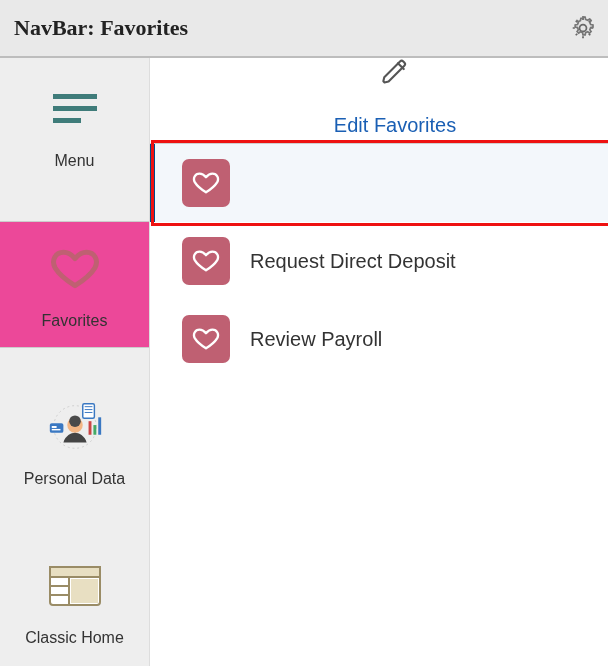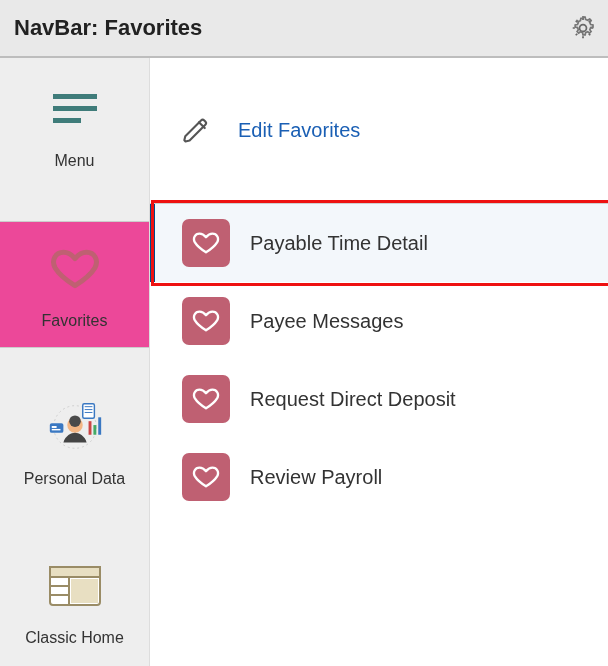--- a/index.html
+++ b/index.html
@@ -5,20 +5,21 @@
   * { box-sizing: border-box; margin: 0; padding: 0; }
   html, body { width: 608px; height: 666px; font-family: Arial, Helvetica, sans-serif; background: #fff; overflow: hidden; }
   .header {
     height: 58px;
     background: #e9e9e9;
     border-bottom: 2px solid #bdbdbd;
     display: flex;
     align-items: center;
     justify-content: space-between;
     padding: 0 12px 0 14px;
+    font-family: Liberation Serif, serif;
   }
   .header-title { font-size: 22px; font-weight: bold; color: #222; }
   .gear { width: 26px; height: 26px; cursor: pointer; }
   .body { display: flex; height: calc(666px - 58px); }
   .sidebar {
     width: 150px;
     background: #eeeeee;
     display: flex;
     flex-direction: column;
     border-right: 1px solid #ddd;
@@ -44,26 +45,27 @@
   }
   .side-icon { width: 62px; height: 62px; display:flex; align-items:center; justify-content:center; margin-bottom: 12px; }
   .side-label { font-size: 16px; color: #333; }
   .main {
     flex: 1;
     background: #ffffff;
     display: flex;
     flex-direction: column;
   }
   .edit-row {
-    height: 146px;
+    height: 86px;
     display: flex;
     align-items: center;
     padding-left: 32px;
     gap: 28px;
     border-bottom: 1px solid #cfcfcf;
+    flex-direction: column;
   }
   .edit-link { color: #1a5fb4; font-size: 20px; font-weight: 500; }
   .pencil { width: 28px; height: 28px; }
   .fav-item {
     position: relative;
     display: flex;
     align-items: center;
     gap: 20px;
     height: 78px;
     padding-left: 32px;
@@ -179,45 +181,36 @@
     </div>
 
 
 
     <div class="fav-item highlighted">
       <span class="heart-chip">
         <svg viewBox="0 0 24 24" width="28" height="28">
             <path d="M12 20s-7-4.35-9.5-8.5C.5 8 2.5 4 6.5 4 9 4 10.8 5.6 12 7c1.2-1.4 3-3 5.5-3 4 0 6 4 4 7.5C19 15.65 12 20 12 20Z" fill="none" stroke="#fff" stroke-width="2" stroke-linejoin="round"></path>
           </svg>
       </span>
-      <span class="fav-label">Payable Time Detail</span>
-
-    </div>
+
+    </div>
+
 
     <div class="fav-item">
       <span class="heart-chip">
         <svg viewBox="0 0 24 24" width="28" height="28">
             <path d="M12 20s-7-4.35-9.5-8.5C.5 8 2.5 4 6.5 4 9 4 10.8 5.6 12 7c1.2-1.4 3-3 5.5-3 4 0 6 4 4 7.5C19 15.65 12 20 12 20Z" fill="none" stroke="#fff" stroke-width="2" stroke-linejoin="round"></path>
           </svg>
       </span>
-      <span class="fav-label">Payee Messages</span>
+      <span class="fav-label">Request Direct Deposit</span>
     </div>
 
     <div class="fav-item">
       <span class="heart-chip">
         <svg viewBox="0 0 24 24" width="28" height="28">
             <path d="M12 20s-7-4.35-9.5-8.5C.5 8 2.5 4 6.5 4 9 4 10.8 5.6 12 7c1.2-1.4 3-3 5.5-3 4 0 6 4 4 7.5C19 15.65 12 20 12 20Z" fill="none" stroke="#fff" stroke-width="2" stroke-linejoin="round"></path>
           </svg>
       </span>
-      <span class="fav-label">Request Direct Deposit</span>
-    </div>
-
-    <div class="fav-item">
-      <span class="heart-chip">
-        <svg viewBox="0 0 24 24" width="28" height="28">
-            <path d="M12 20s-7-4.35-9.5-8.5C.5 8 2.5 4 6.5 4 9 4 10.8 5.6 12 7c1.2-1.4 3-3 5.5-3 4 0 6 4 4 7.5C19 15.65 12 20 12 20Z" fill="none" stroke="#fff" stroke-width="2" stroke-linejoin="round"></path>
-          </svg>
-      </span>
       <span class="fav-label">Review Payroll</span>
     </div>
 
   </div>
 </div>
 
 </body></html>

